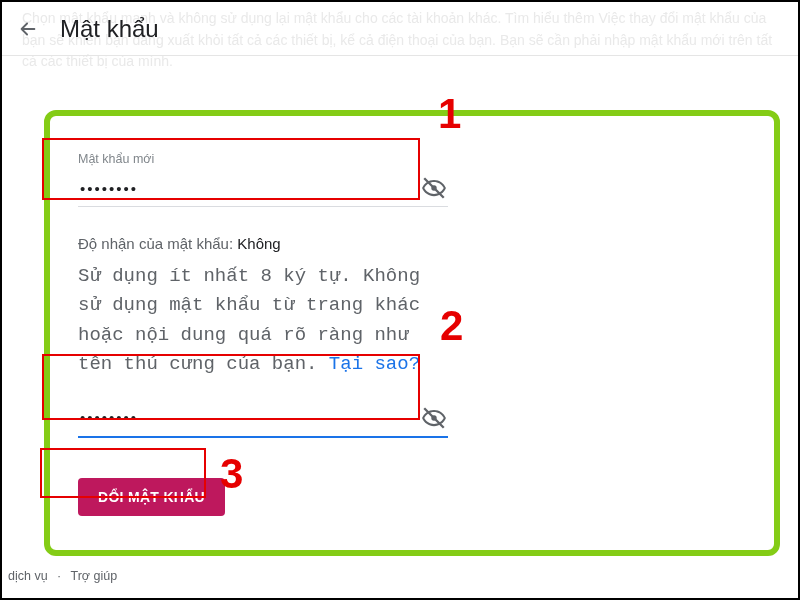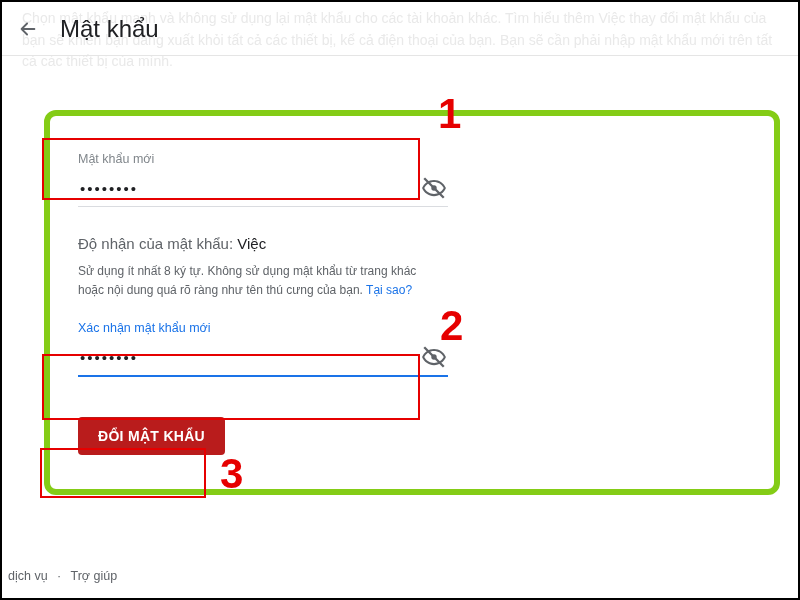--- a/index.html
+++ b/index.html
@@ -85,30 +85,31 @@
     display: flex; align-items: center; justify-content: center;
     cursor: pointer;
   }
   .strength-line {
     font-size: 15px;
     color: #202124;
     margin-bottom: 10px;
   }
   .strength-line .label { color: #5f6368; }
   .hint {
-    font-size: 12px;
+    font-size: 19px;
     color: #5f6368;
     line-height: 1.55;
     max-width: 360px;
     margin-bottom: 22px;
+    font-family: Liberation Mono, monospace;
   }
   .hint a { color: #1a73e8; text-decoration: none; }
   .submit-btn {
     display: inline-block;
-    background: #b91c1c;
+    background: #be185d;
     color: #fff;
     font-size: 14px;
     font-weight: 600;
     letter-spacing: 0.3px;
     border: none;
     border-radius: 4px;
     padding: 11px 20px;
     cursor: pointer;
   }
   .redbox {
@@ -159,29 +160,28 @@
           <svg width="26" height="26" viewBox="0 0 24 24">
               <path fill="#5f6368" d="M12 6.5c3.8 0 7.2 2.1 9 5.5-1.8 3.4-5.2 5.5-9 5.5S4.8 15.4 3 12c1.8-3.4 5.2-5.5 9-5.5m0-2C7 4.5 2.7 7.6 1 12c1.7 4.4 6 7.5 11 7.5s9.3-3.1 11-7.5c-1.7-4.4-6-7.5-11-7.5zm0 5a2.5 2.5 0 110 5 2.5 2.5 0 010-5z"></path>
               <line x1="3" y1="3" x2="21" y2="21" stroke="#5f6368" stroke-width="2.2"></line>
             </svg>
         </div>
       </div>
     </div>
 
     <div class="strength-line">
       <span class="label">Độ nhận của mật khẩu:</span>
-      <span>Việc</span>
+      <span>Không</span>
     </div>
 
     <div class="hint">
       <span>Sử dụng ít nhất 8 ký tự. Không sử dụng mật khẩu từ trang khác hoặc nội dung quá rõ ràng như tên thú cưng của bạn. </span><a href="#">Tại sao?</a>
     </div>
 
     <div class="field-wrap" style="width:370px; margin-bottom:40px;">
-      <div class="field-label focused">Xác nhận mật khẩu mới</div>
       <div class="input-row focused">
         <input class="pw-input" type="text" readonly="" value="••••••••" style="">
         <div class="eye-btn">
           <svg width="26" height="26" viewBox="0 0 24 24">
               <path fill="#5f6368" d="M12 6.5c3.8 0 7.2 2.1 9 5.5-1.8 3.4-5.2 5.5-9 5.5S4.8 15.4 3 12c1.8-3.4 5.2-5.5 9-5.5m0-2C7 4.5 2.7 7.6 1 12c1.7 4.4 6 7.5 11 7.5s9.3-3.1 11-7.5c-1.7-4.4-6-7.5-11-7.5zm0 5a2.5 2.5 0 110 5 2.5 2.5 0 010-5z"></path>
               <line x1="3" y1="3" x2="21" y2="21" stroke="#5f6368" stroke-width="2.2"></line>
             </svg>
         </div>
       </div>
     </div>

